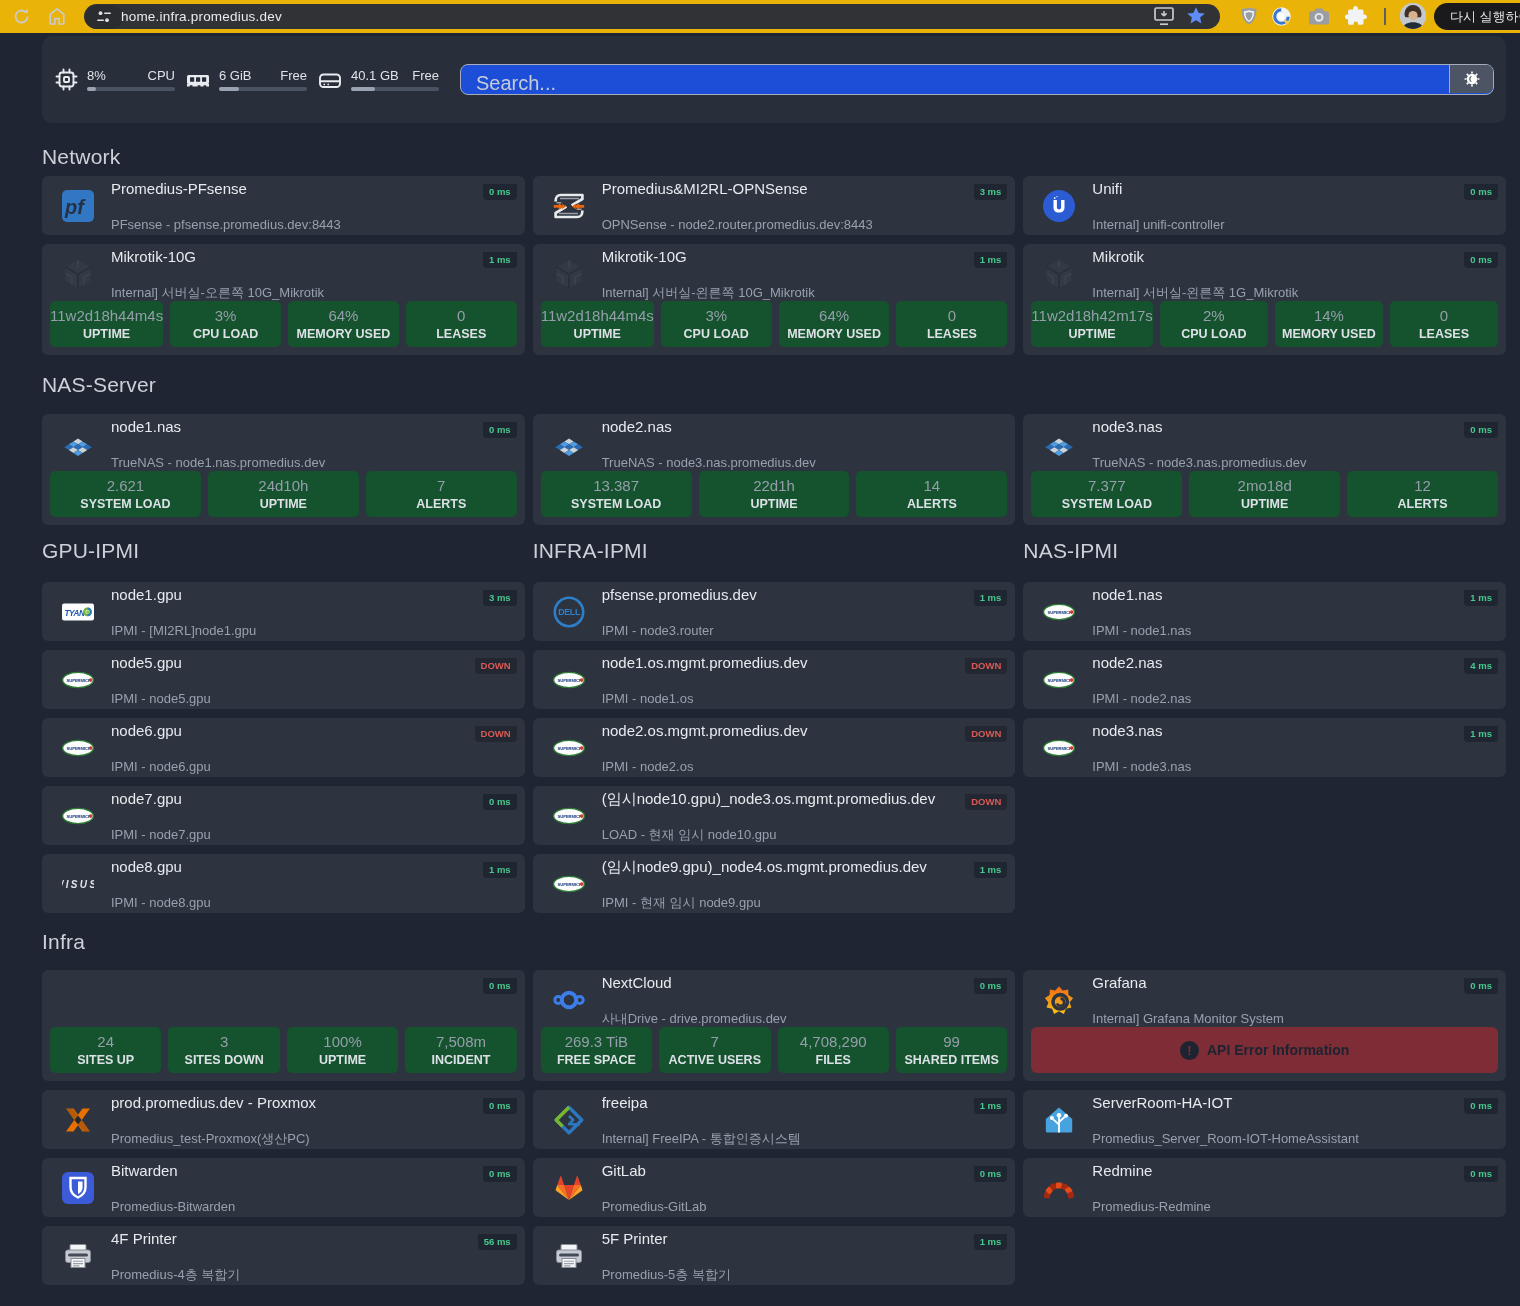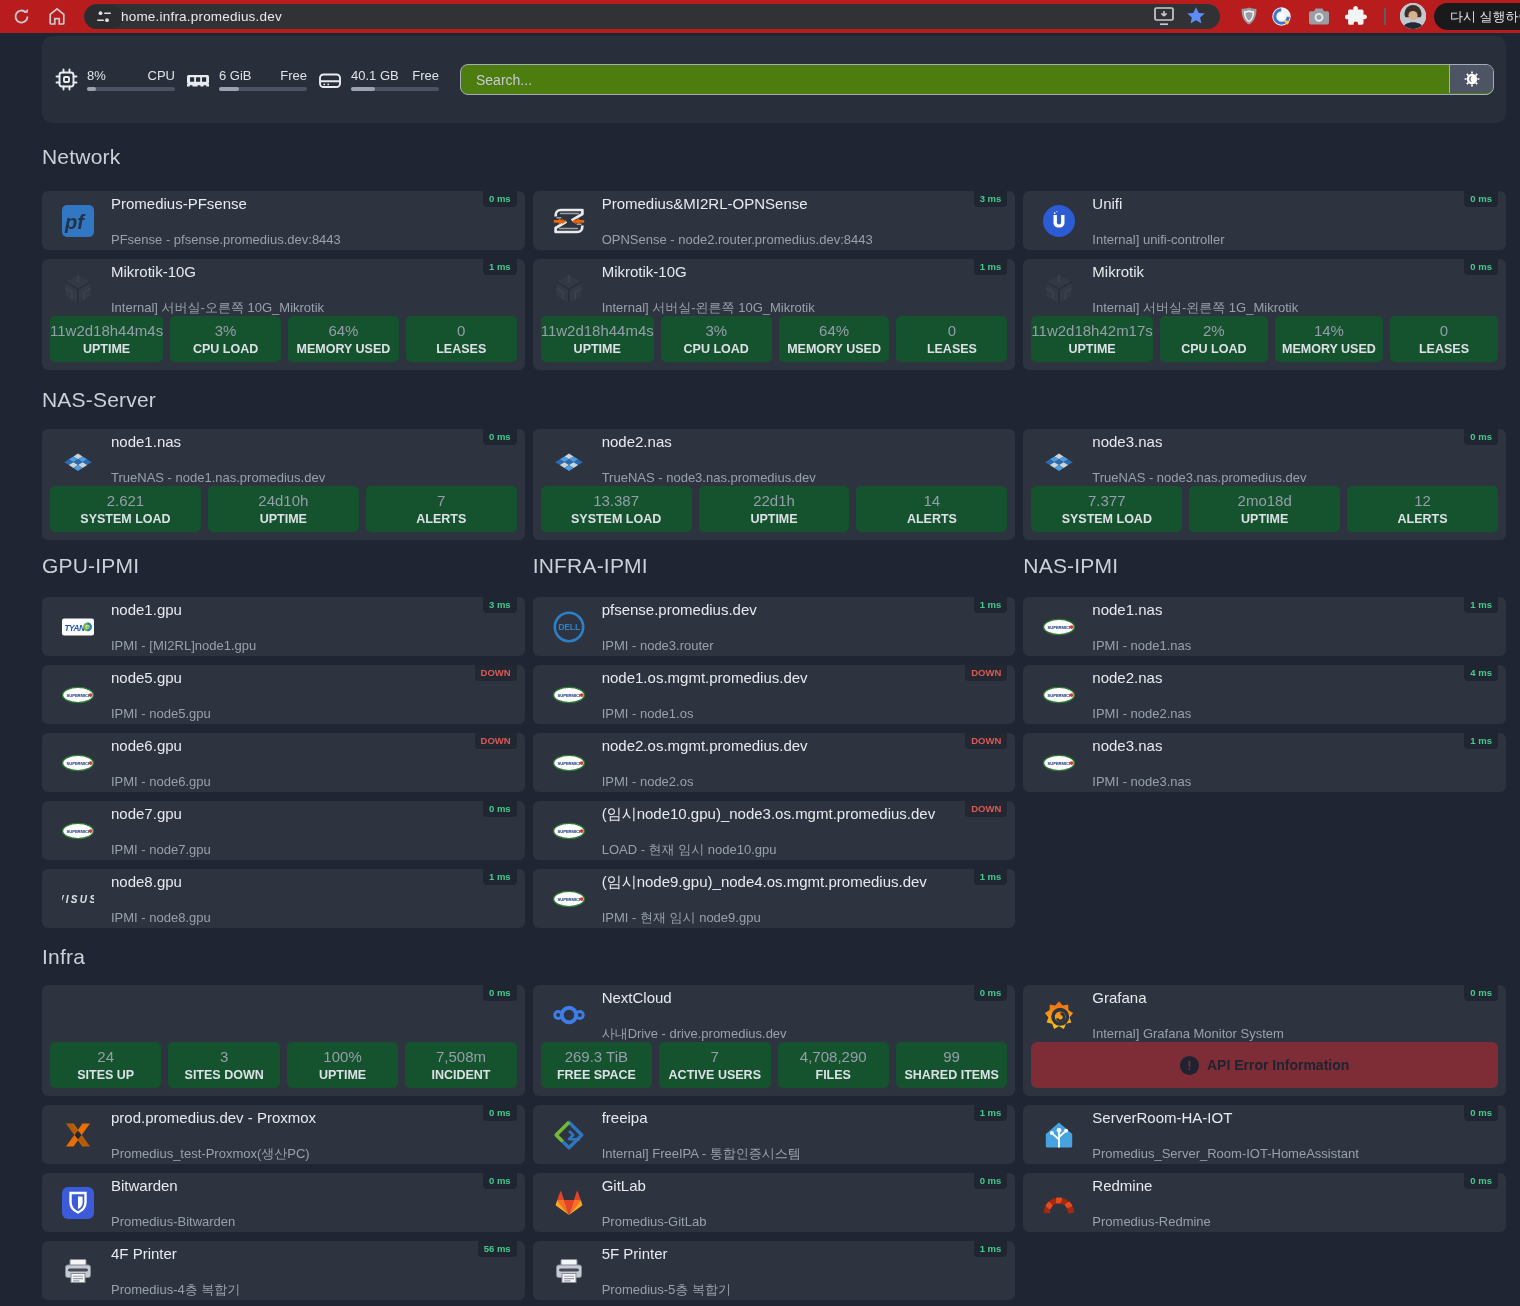--- a/index.html
+++ b/index.html
@@ -1,52 +1,52 @@
 <!DOCTYPE html>
 <html><head><meta charset="utf-8"><style>
 *{margin:0;padding:0;box-sizing:border-box}
 html,body{width:1520px;height:1306px;overflow:hidden;background:#1f2532;font-family:"Liberation Sans",sans-serif}
-.chrome{height:33px;background:#b91c1c;position:relative}
+.chrome{height:33px;background:#eab308;position:relative}
 .chrome svg{position:absolute}
 .omni{position:absolute;left:84px;top:4px;width:1136px;height:25px;border-radius:13px;background:#313236}
 .omni .chip{position:absolute;left:1px;top:0.5px;width:38px;height:24px;border-radius:12px;background:#2b2c30}
 .omni .url{position:absolute;left:37px;top:4.5px;font-size:13.5px;color:#e8eaed;letter-spacing:.2px}
 .kpill{position:absolute;right:0;top:3px;height:27px;width:86px;border-radius:14px 0 0 14px;background:#1a1a1c;color:#e4e6e9;font-size:13px;line-height:27px;padding-left:16px;white-space:nowrap;overflow:hidden}
 .avatar{position:absolute;left:1400px;top:3px;width:26px;height:26px;border-radius:50%;overflow:hidden;background:#cfd3d8}
 .page{padding:3px 14px 0 42px}
 .topbox{height:87px;border-radius:10px;background:#282e3a;display:flex;align-items:center;padding:0 12px}
 .res{display:flex;align-items:center;margin-right:10px}
 .res svg{margin-right:8px}
 .resbody{width:88px}
 .resrow{display:flex;justify-content:space-between;font-size:13px;color:#dfe3e8;margin-bottom:4px}
 .bar{height:4px;border-radius:2px;background:#4a5363;position:relative}
 .fill{position:absolute;left:0;top:0;height:4px;border-radius:2px;background:#99a3b2}
-.search{flex:1;margin-left:11px;height:31px;border:1.5px solid #a6adb9;border-radius:8px;background:#4d7c0f;position:relative;color:#c6ccd6;font-size:14px}
+.search{flex:1;margin-left:11px;height:31px;border:1.5px solid #a6adb9;border-radius:8px;background:#1d4ed8;position:relative;color:#c6ccd6;font-size:20px}
 .search .ph{position:absolute;left:15px;top:7px}
 .search .sbtn{position:absolute;right:0;top:0;width:44px;height:28px;background:#4d5564;border-left:1.5px solid #a6adb9;border-radius:0 6.5px 6.5px 0}
 h2{font-size:21px;font-weight:500;color:#ccd1d9;letter-spacing:.2px;line-height:28px}
 .grid{display:grid;grid-template-columns:repeat(3,1fr);gap:9px 8px}
 .cols3{display:grid;grid-template-columns:repeat(3,1fr);gap:0 8px}
 .colcards{display:flex;flex-direction:column;gap:9px}
 .card{position:relative;background:#2d333f;border-radius:6px}
 .h60{height:59px}
 .h112{height:111px}
 .chead{display:flex;align-items:center;height:59px;padding-left:20px}
 .icon{width:32px;height:32px;flex:none;margin-right:17px;position:relative}
 .ctext .t{font-size:15px;font-weight:400;color:#e7eaee;line-height:19px;white-space:nowrap}
 .ctext .s{font-size:13px;color:#98a1ae;line-height:17px;margin-top:18px;white-space:nowrap}
-.badge{position:absolute;top:0;right:8px;height:16px;padding:0 6px;background:#202631;border-radius:0 0 4px 4px;font-size:9.5px;font-weight:700;color:#46c98d;line-height:16px;z-index:2}
+.badge{position:absolute;top:8px;right:8px;height:16px;padding:0 6px;background:#202631;border-radius:0 0 4px 4px;font-size:9.5px;font-weight:700;color:#46c98d;line-height:16px;z-index:2}
 .badge.down{color:#da5a55;background:#232731}
 .stats{position:absolute;left:8px;right:8px;bottom:8px;display:flex;gap:7px}
 .st{flex:1;background:#14532d;border-radius:5px;height:46px;text-align:center;padding-top:5px}
 .st .v{font-size:15px;color:#969eab;line-height:19px;white-space:nowrap}
 .st .l{font-size:12.5px;font-weight:700;color:#dde1e7;line-height:17px;margin-top:1px;white-space:nowrap}
 .err{position:absolute;left:8px;right:8px;bottom:8px;height:46px;background:#7e2d37;border-radius:6px;display:flex;align-items:center;justify-content:center;font-size:14px;font-weight:700;color:#1d2330}
 .err .ic{width:19px;height:19px;border-radius:50%;background:#1d2330;color:#7e2d37;font-size:13px;font-weight:700;line-height:19px;text-align:center;margin-right:8px}
-.mt1{margin:20px 0 20px}.mt2{margin:16px 0 15px}.mt4{margin:15px 0 14px}
+.mt1{margin:20px 0 5px}.mt2{margin:16px 0 15px}.mt4{margin:15px 0 14px}
 </style></head><body>
 <div class="chrome">
 <svg style="left:12px;top:7px" width="19" height="19" viewBox="0 0 19 19">
       <path d="M15.5 9.5a6 6 0 1 1-1.76-4.24" fill="none" stroke="#c8cbcf" stroke-width="1.8"></path>
       <path d="M15.9 1.8v4h-4z" fill="#c8cbcf"></path>
     </svg>
 <svg style="left:47px;top:6px" width="20" height="20" viewBox="0 0 20 20">
       <path d="M3.2 8.4 10 2.8l6.8 5.6V17a1 1 0 0 1-1 1h-3.6v-5.4H7.8V18H4.2a1 1 0 0 1-1-1z" fill="none" stroke="#c8cbcf" stroke-width="1.7"></path>
     </svg>
 <div class="omni">

